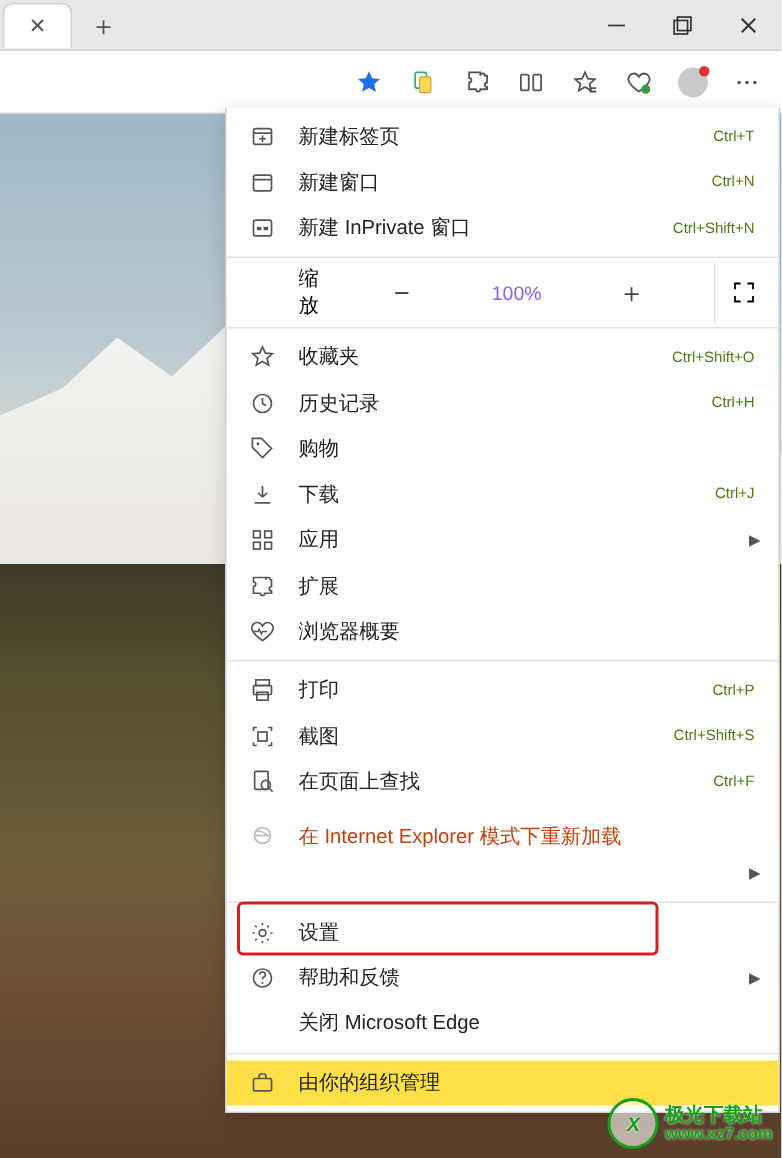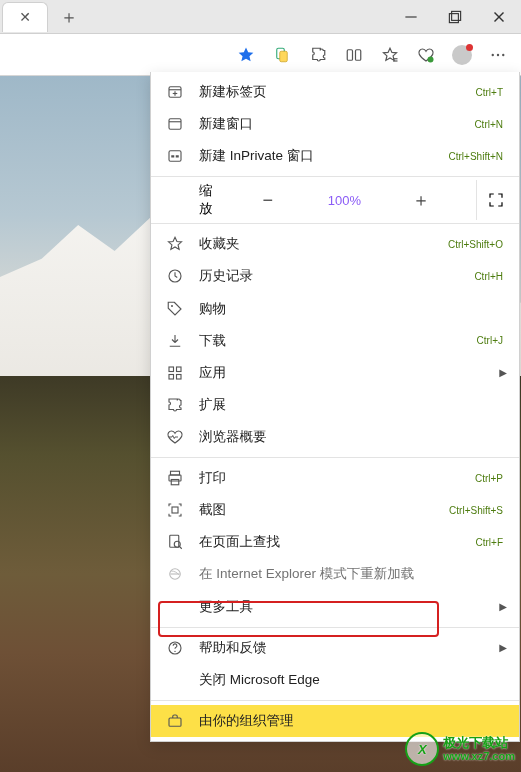--- a/index.html
+++ b/index.html
@@ -108,21 +108,21 @@
     padding: 4px 0;
   }
   .mitem {
     display: flex;
     align-items: center;
     height: 32.5px;
     padding: 0 16px 0 14px;
     color: #222;
     position: relative;
   }
-  .mitem.disabled { color: #737373; }
+  .mitem.disabled { color: #c2410c; align-items: flex-end; }
   .mitem.highlighted { background: #fde047; }
   .micon {
     width: 20px; height: 20px;
     margin-right: 14px;
     display: flex; align-items: center; justify-content: center;
     color: #555;
     flex-shrink: 0;
   }
   .micon.disabled { color: #bbb; }
   .mlabel { flex: 1; font-size: 13.5px; }
@@ -453,26 +453,34 @@
           <circle cx="12" cy="12" r="7" fill="none" stroke="currentColor" stroke-width="1.5"></circle>
           <path d="M6 12h12" stroke="currentColor" stroke-width="1.5"></path>
           <path d="M7 8c4 0 8 2 10 5" fill="none" stroke="currentColor" stroke-width="1.2"></path>
         </svg>
       </span>
     <span class="mlabel">在 Internet Explorer 模式下重新加载</span>
   </div>
 
   <div class="mitem">
     <span class="micon"></span>
-    <span class="mlabel">更多工具</span>
     <span class="submenu-arrow">▶</span>
   </div>
 
   <div class="msep"></div>
 
+  <div class="mitem">
+    <span class="micon">
+        <svg viewBox="0 0 24 24">
+          <circle cx="12" cy="12" r="3" fill="none" stroke="currentColor" stroke-width="1.5"></circle>
+          <path fill="none" stroke="currentColor" stroke-width="1.5" d="M12 3v2m0 14v2m9-9h-2M5 12H3m14.5-6.5l-1.4 1.4M6.9 17.1l-1.4 1.4m12 0l-1.4-1.4M6.9 6.9L5.5 5.5"></path>
+        </svg>
+      </span>
+    <span class="mlabel">设置</span>
+  </div>
 
   <div class="mitem">
     <span class="micon">
         <svg viewBox="0 0 24 24">
           <circle cx="12" cy="12" r="8" fill="none" stroke="currentColor" stroke-width="1.5"></circle>
           <path d="M9.5 9a2.5 2.5 0 1 1 3.5 2.3c-.8.4-1 1-1 1.7" fill="none" stroke="currentColor" stroke-width="1.5"></path>
           <circle cx="12" cy="16.5" r="0.9" fill="currentColor"></circle>
         </svg>
       </span>
     <span class="mlabel">帮助和反馈</span>

